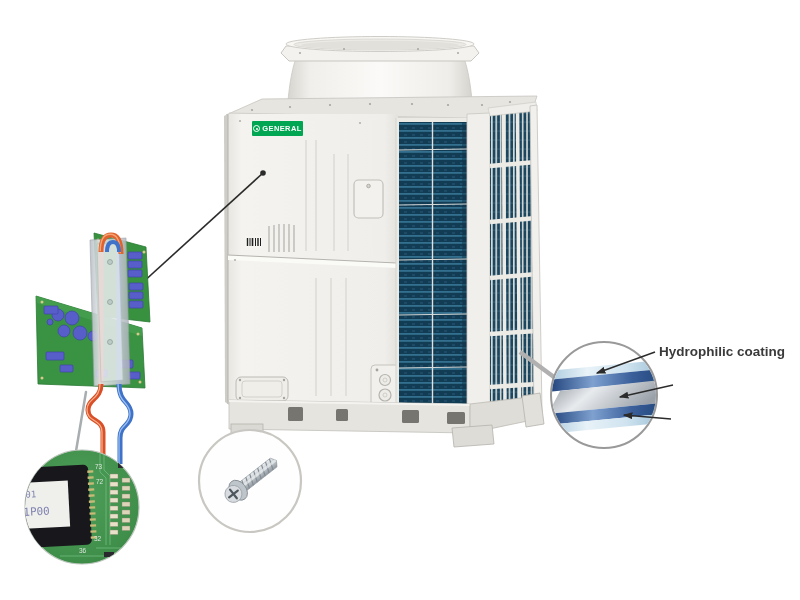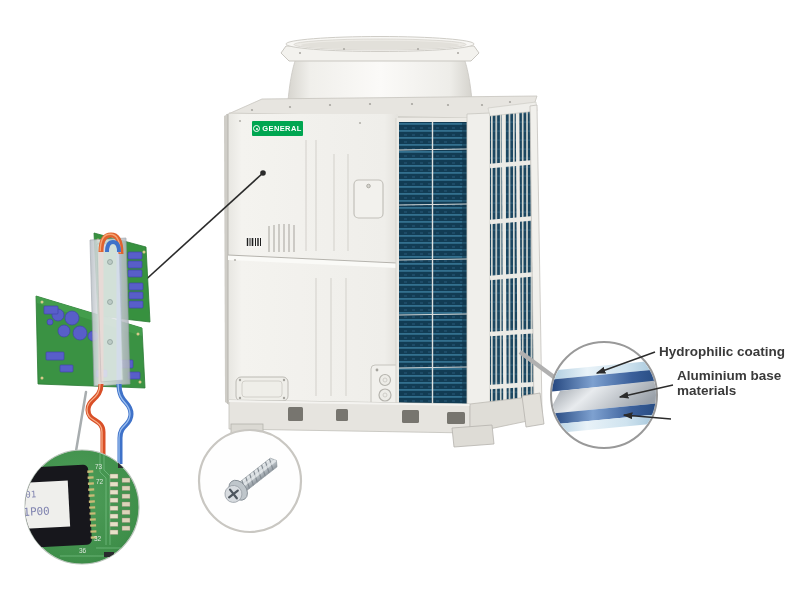--- a/index.html
+++ b/index.html
@@ -413,14 +413,13 @@
 </svg>
 
   <div class="brand-badge">
     <span class="brand-mark">
         <i></i>
       </span>
     <span class="brand-text">GENERAL</span>
   </div>
 
   <div class="layer-label ll-1">Hydrophilic coating</div>
-  <div class="layer-label ll-2">Aluminium base materials</div>
 </div>
 
 </body></html>

